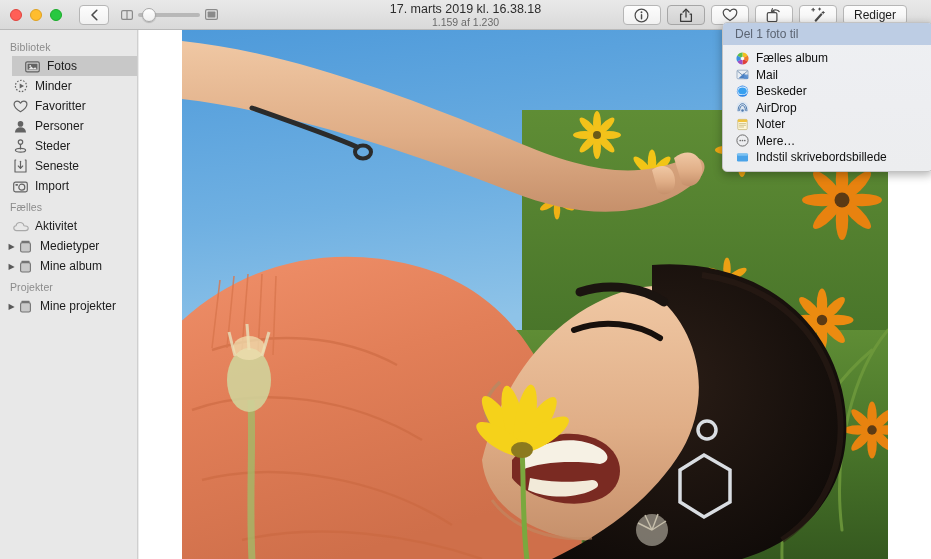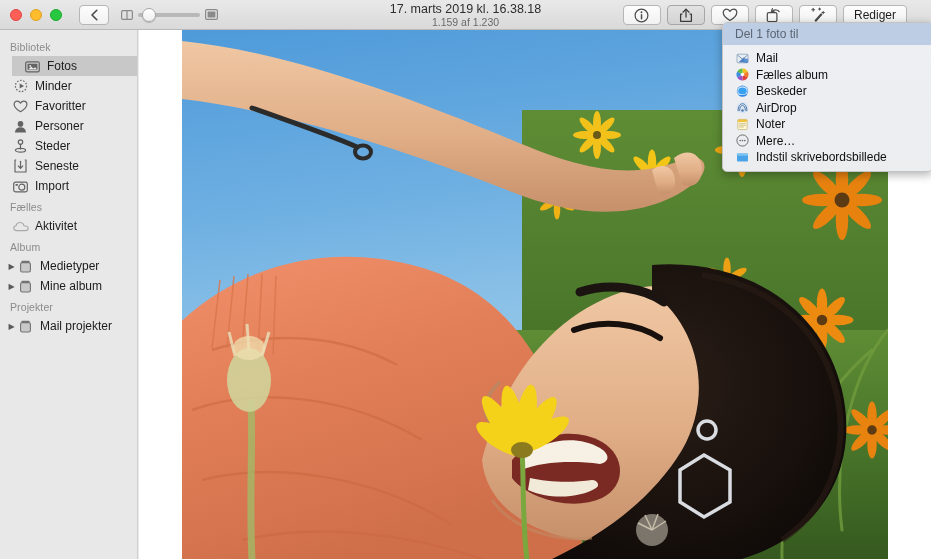--- a/index.html
+++ b/index.html
@@ -356,21 +356,20 @@
       <span class="ico">
         <svg width="16" height="11" viewBox="0 0 16 11">
           <path d="M3.6 9.6 C1.9 9.6 0.8 8.5 0.8 7.1 C0.8 5.8 1.8 4.8 3.1 4.7
                    C3.4 2.8 5 1.5 7 1.5 C9 1.5 10.6 2.9 10.9 4.7
                    C12.7 4.7 15.2 5.2 15.2 7.2 C15.2 8.7 14 9.6 12.4 9.6 Z" fill="none" stroke="#a9a9a9" stroke-width="1.15" stroke-linejoin="round"></path>
         </svg>
       </span>
       <span>Aktivitet</span>
     </div>
 
-    <div class="section-header">Album</div>
 
     <div class="side-item has-twisty">
       <span class="twisty">▶</span>
       <span class="ico">
         <svg width="13" height="13" viewBox="0 0 13 13">
           <rect x="1.6" y="2.6" width="9.8" height="9.4" rx="1.6" fill="#c9c9c9" stroke="#737373" stroke-width="1.1"></rect>
           <line x1="2.9" y1="1.4" x2="10.1" y2="1.4" stroke="#737373" stroke-width="1.1" stroke-linecap="round"></line>
         </svg>
       </span>
       <span>Medietyper</span>
@@ -390,21 +389,21 @@
     <div class="section-header">Projekter</div>
 
     <div class="side-item has-twisty">
       <span class="twisty">▶</span>
       <span class="ico">
         <svg width="13" height="13" viewBox="0 0 13 13">
           <rect x="1.6" y="2.6" width="9.8" height="9.4" rx="1.6" fill="#c9c9c9" stroke="#737373" stroke-width="1.1"></rect>
           <line x1="2.9" y1="1.4" x2="10.1" y2="1.4" stroke="#737373" stroke-width="1.1" stroke-linecap="round"></line>
         </svg>
       </span>
-      <span>Mail projekter</span>
+      <span>Mine projekter</span>
     </div>
   </div>
 
   <div id="content">
     <div id="photo">
       <svg viewBox="0 0 706 529" preserveAspectRatio="none">
         <defs>
           <linearGradient id="skyG" x1="0" y1="0" x2="0.3" y2="1">
             <stop offset="0%" stop-color="#4e9ada"></stop>
             <stop offset="60%" stop-color="#6fb0e2"></stop>
@@ -647,49 +646,49 @@
     </div>
   </div>
 
   <div id="share-menu">
     <div id="menu-header">Del 1 foto til</div>
     <div id="menu-gap"></div>
 
     <div class="menu-item">
       <span class="mico">
         <svg width="13" height="13" viewBox="0 0 13 13">
-          <rect x="1" y="2.2" width="11" height="8.6" rx="1" fill="#e9eef4" stroke="#8aa2bc" stroke-width="0.8"></rect>
-          <path d="M1.4 3 L6.5 7.2 L11.6 3" fill="none" stroke="#6f8cab" stroke-width="0.9"></path>
-          <path d="M2.6 10.2 L7.6 5.6 L11.8 9.2 L11.8 10.6 Z" fill="#4a7fc1"></path>
-          <rect x="7.8" y="6.4" width="4.4" height="4.6" rx="0.6" fill="#5b8fd0" opacity="0.85"></rect>
-        </svg>
-      </span>
-      <span class="mlabel">Mail</span>
-    </div>
-
-    <div class="menu-item">
-      <span class="mico">
-        <svg width="13" height="13" viewBox="0 0 13 13">
           <g transform="translate(6.5,6.5)">
             <path d="M0 0 L0 -6 A6 6 0 0 1 5.2 -3 Z" fill="#f2c01e"></path>
             <path d="M0 0 L5.2 -3 A6 6 0 0 1 5.2 3 Z" fill="#ef7b2b"></path>
             <path d="M0 0 L5.2 3 A6 6 0 0 1 0 6 Z" fill="#e0413c"></path>
             <path d="M0 0 L0 6 A6 6 0 0 1 -5.2 3 Z" fill="#9b51c7"></path>
             <path d="M0 0 L-5.2 3 A6 6 0 0 1 -5.2 -3 Z" fill="#3d8fe0"></path>
             <path d="M0 0 L-5.2 -3 A6 6 0 0 1 0 -6 Z" fill="#5fbd4a"></path>
             <circle r="1.7" fill="#fbfbfb"></circle>
           </g>
         </svg>
       </span>
       <span class="mlabel">Fælles album</span>
     </div>
 
     <div class="menu-item">
       <span class="mico">
         <svg width="13" height="13" viewBox="0 0 13 13">
+          <rect x="1" y="2.2" width="11" height="8.6" rx="1" fill="#e9eef4" stroke="#8aa2bc" stroke-width="0.8"></rect>
+          <path d="M1.4 3 L6.5 7.2 L11.6 3" fill="none" stroke="#6f8cab" stroke-width="0.9"></path>
+          <path d="M2.6 10.2 L7.6 5.6 L11.8 9.2 L11.8 10.6 Z" fill="#4a7fc1"></path>
+          <rect x="7.8" y="6.4" width="4.4" height="4.6" rx="0.6" fill="#5b8fd0" opacity="0.85"></rect>
+        </svg>
+      </span>
+      <span class="mlabel">Mail</span>
+    </div>
+
+    <div class="menu-item">
+      <span class="mico">
+        <svg width="13" height="13" viewBox="0 0 13 13">
           <circle cx="6.5" cy="6.2" r="5.6" fill="#2f87e8"></circle>
           <path d="M6.5 1.6 C9.6 1.6 11.6 3.6 11.6 5.9 C11.6 8.2 9.6 10.1 6.5 10.1
                    C5.6 10.1 4.8 10 4.1 9.7 L2.1 10.8 L2.9 9.1 C2 8.3 1.4 7.2 1.4 5.9
                    C1.4 3.6 3.4 1.6 6.5 1.6 Z" fill="#ffffff" opacity="0.92"></path>
           <path d="M6.5 2.4 C9.2 2.4 10.9 4 10.9 5.9 C10.9 7.8 9.2 9.4 6.5 9.4
                    C5.6 9.4 4.9 9.2 4.3 8.9 L3.1 9.5 L3.6 8.6 C2.7 8 2.1 7 2.1 5.9
                    C2.1 4 3.8 2.4 6.5 2.4 Z" fill="#37a0f0"></path>
         </svg>
       </span>
       <span class="mlabel">Beskeder</span>

